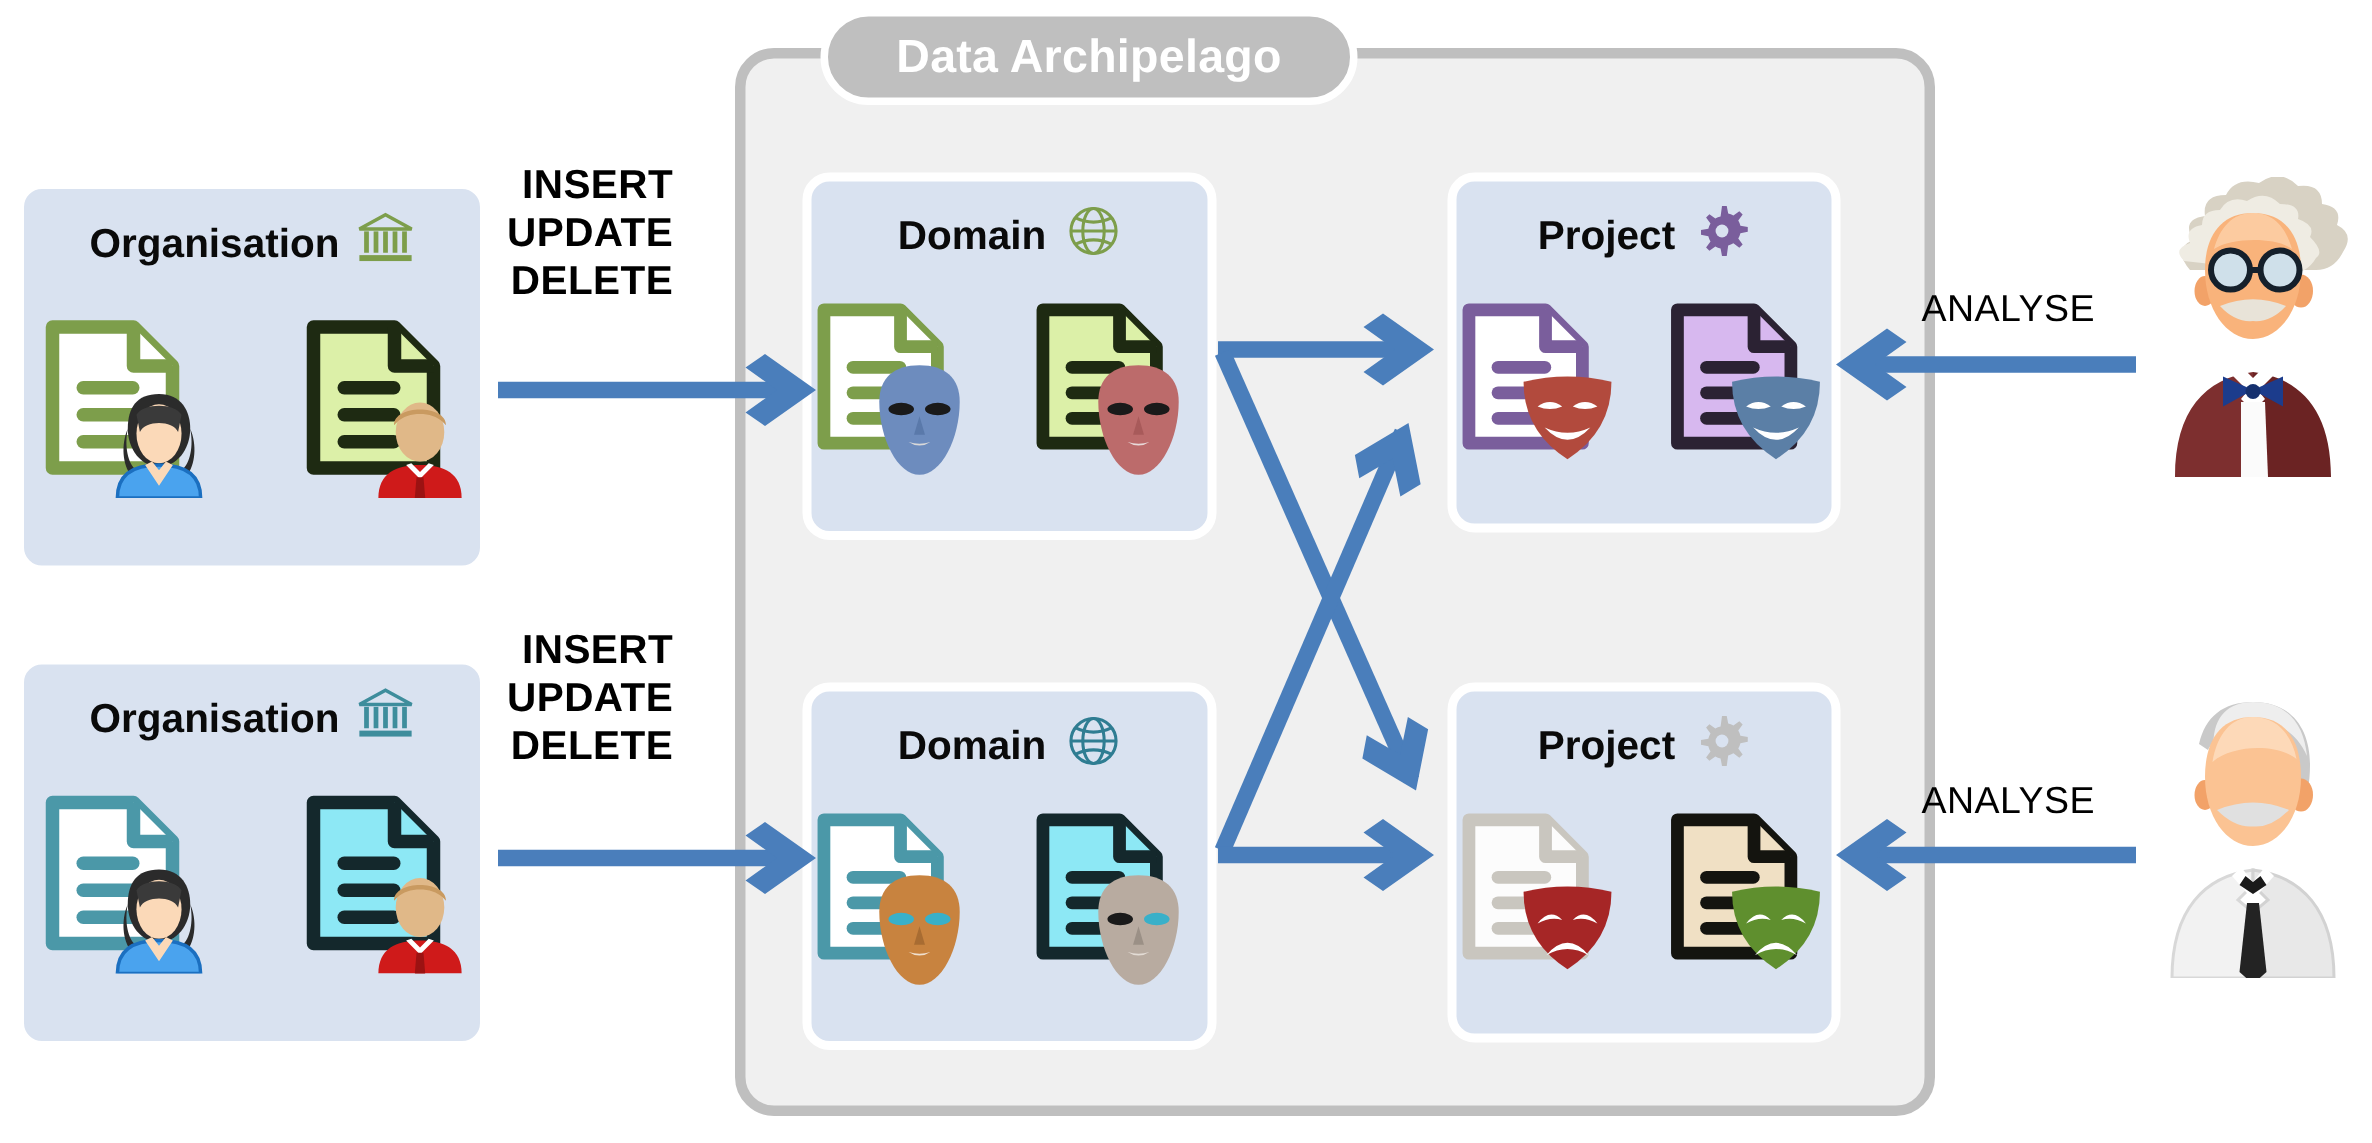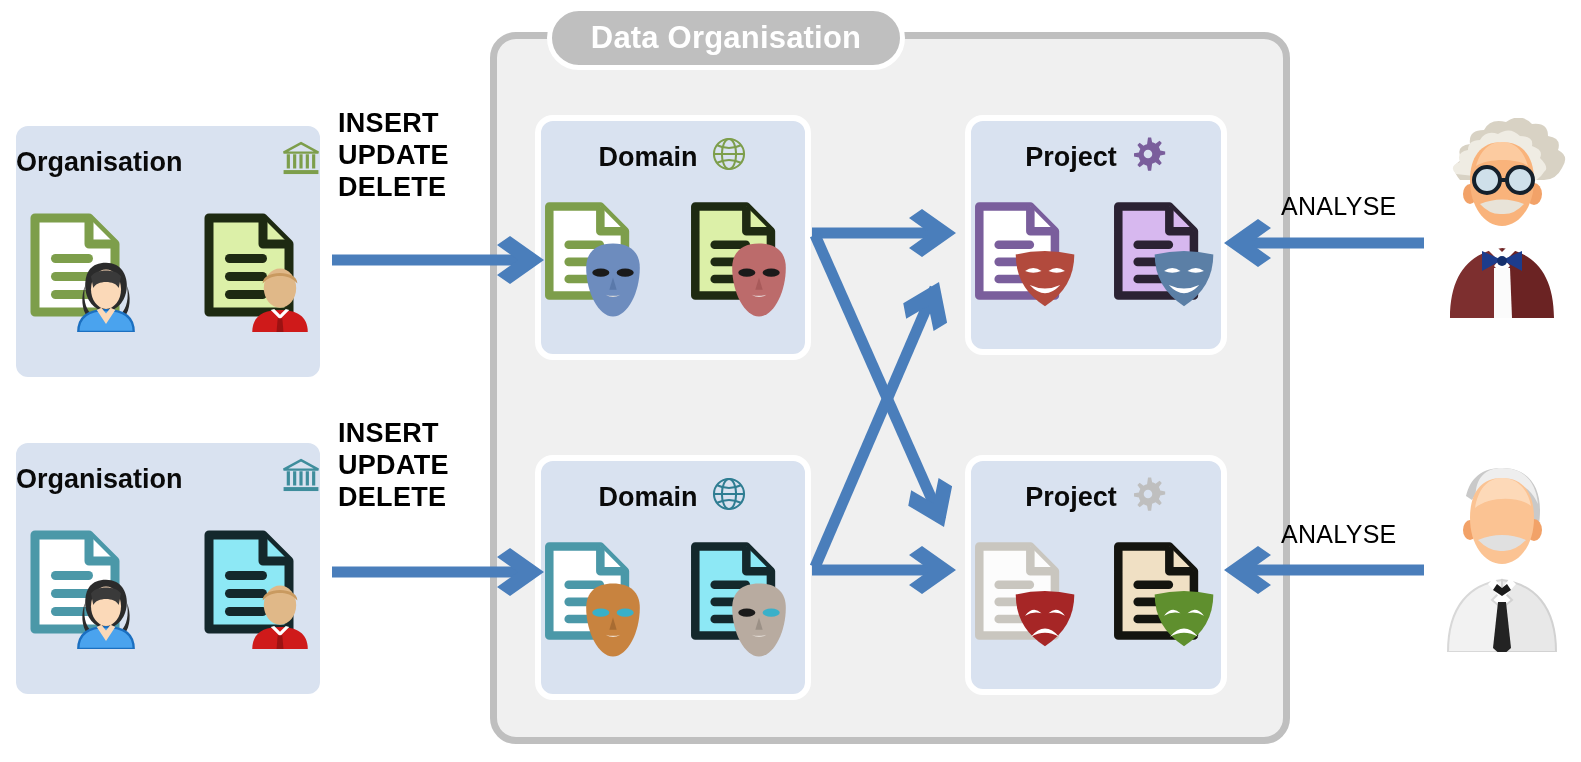--- a/index.html
+++ b/index.html
@@ -25,56 +25,56 @@
   
   .card{
     position:absolute;background:#d9e2f0;border:6px solid #ffffff;
     border-radius:18px;box-sizing:border-box;z-index:20;
   }
   .card-title{
     position:absolute;left:0;right:0;top:14px;
     display:flex;align-items:center;justify-content:center;gap:12px;
     font-size:27px;font-weight:bold;color:#0a0a0a;
   }
-  .card-title.left{justify-content:space-between;}
+  .card-title.left{justify-content:center;}
   .card-icons{
     position:absolute;left:0;right:0;top:78px;
     display:flex;align-items:flex-start;justify-content:center;gap:28px;
   }
   .card-icons.org{gap:56px;top:84px;padding-left:10px;}
 
   
   .combo{position:relative;width:118px;height:118px;}
   .combo svg{position:absolute;left:0;top:0;}
   .combo .front{position:absolute;}
 
   
   .op-label{
     position:absolute;font-size:27px;font-weight:bold;color:#000000;
-    line-height:1.18;letter-spacing:.3px;
+    line-height:1.18;letter-spacing:.3px;text-align:right;
   }
   .analyse-label{
     position:absolute;font-size:25px;font-weight:normal;color:#000000;
     letter-spacing:.3px;
   }
 
   
   #arrows{position:absolute;left:0;top:0;width:1581px;height:762px;z-index:30;
           pointer-events:none;}
 
   
   .actor{position:absolute;z-index:25;}
 </style>
 </head>
 <body>
 
 <div class="canvas">
 
   <div id="archipelago"></div>
-  <div id="archipelago-pill">Data Organisation</div>
+  <div id="archipelago-pill">Data Archipelago</div>
 
   <div class="card" style="left:10px;top:120px;width:316px;height:263px;">
     <div class="card-title left">
       <span>Organisation</span>
       <span>
         <svg width="38" height="38" viewBox="0 0 48 48">
           <polygon points="24,4 46,16 2,16" fill="none" stroke="#7d9e4b" stroke-width="3"></polygon>
           <rect x="6" y="18" width="4" height="18" fill="#7d9e4b"></rect>
           <rect x="14" y="18" width="4" height="18" fill="#7d9e4b"></rect>
           <rect x="22" y="18" width="4" height="18" fill="#7d9e4b"></rect>

